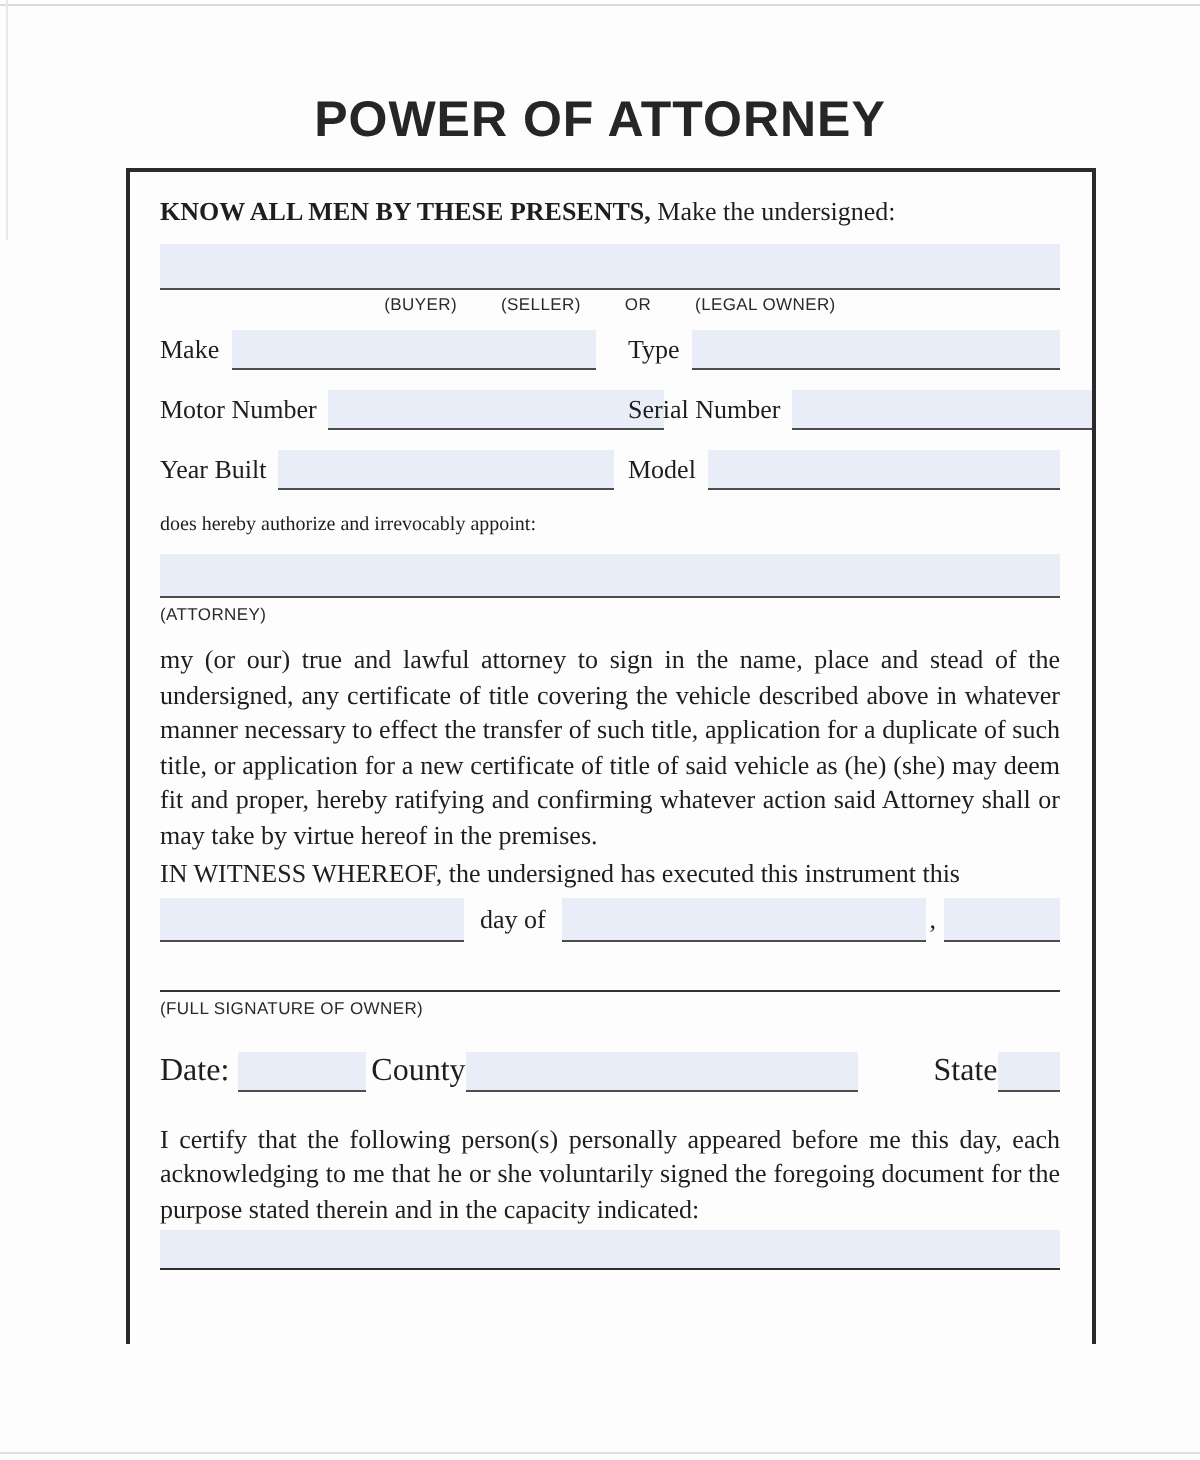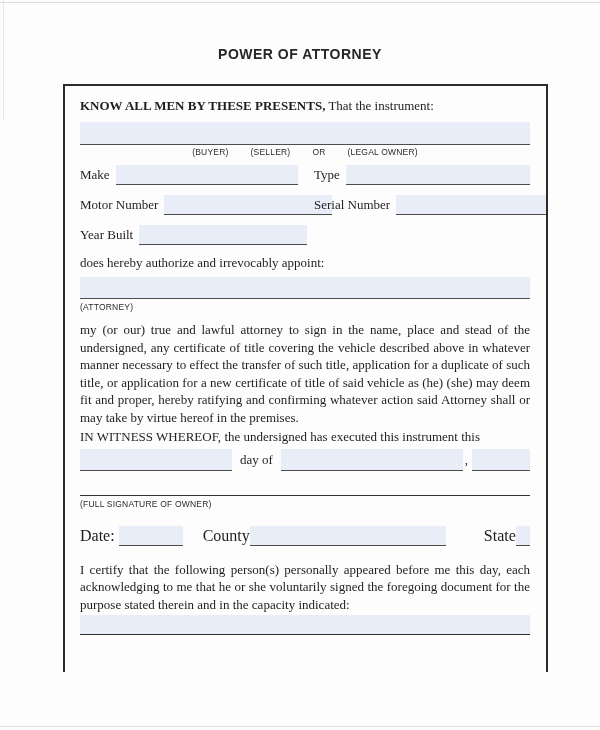--- a/index.html
+++ b/index.html
@@ -12,21 +12,21 @@
     overflow:hidden;
   }
   .scan-edge-top { position:absolute; top:2px; left:0; width:600px; height:1px; background:#dcdcdc; }
   .scan-edge-bottom { position:absolute; top:726px; left:0; width:600px; height:1px; background:#dfdfdf; }
   .scan-edge-left { position:absolute; top:0; left:3px; width:1px; height:120px; background:#e8e8e8; }
 
   .page-title {
     position:absolute; top:46px; left:0; width:600px;
     text-align:center;
     font-family:"Liberation Sans", sans-serif;
-    font-weight:bold; font-size:14px; letter-spacing:0.5px;
+    font-weight:bold; font-size:25px; letter-spacing:0.5px;
     color:#262626;
   }
 
   .form-box {
     position:absolute; top:84px; left:63px;
     width:485px; height:588px;
     border:2px solid #2b2b2b; border-bottom:none;
     padding:12px 16px 0 15px;
     overflow:hidden;
   }
@@ -61,21 +61,21 @@
   .vehicle-intro { margin-top:14px; font-size:13px; line-height:16px; }
 
   .vehicle-grid { margin-top:8px; }
   .vehicle-row { display:flex; gap:16px; margin-bottom:10px; }
   .vehicle-cell { display:flex; align-items:center; }
   .vehicle-cell.left { width:218px; flex:none; }
   .vehicle-cell.right { flex:1; }
   .vehicle-cell .lbl { font-size:13px; white-space:nowrap; margin-right:6px; line-height:20px; }
   .vehicle-cell .fld { flex:1; width:auto; }
 
-  .appoint-line { font-size:13px; line-height:16px; }
+  .appoint-line { font-size:10px; line-height:16px; }
   .attorney-field { margin-top:6px; }
   .attorney-field .fld { height:22px; }
 
   .body-par {
     margin-top:9px; font-size:13px; line-height:17.6px;
     text-align:justify;
   }
 
   .witness-line { margin-top:2px; font-size:13px; line-height:16px; }
   .witness-line b { font-weight:normal; }
@@ -86,42 +86,42 @@
   .dayof-label { font-size:13px; line-height:20px; margin:0 8px; white-space:nowrap; }
   .fld-month { flex:1; }
   .comma { font-size:13px; line-height:20px; margin:0 4px 0 2px; }
   .fld-year { width:58px; flex:none; }
 
   .sig-line { margin-top:24px; border-bottom:1.6px solid #333; height:0; }
 
   .date-row { display:flex; align-items:flex-end; margin-top:17px; }
   .date-row .lbl { font-size:16px; line-height:20px; white-space:nowrap; }
   .fld-date { width:64px; flex:none; margin-left:4px; }
-  .lbl-county { margin-left:20px; }
+  .lbl-county { margin-left:3px; }
   .fld-county { width:196px; flex:none; }
   .lbl-state { margin-left:38px; }
   .fld-state { flex:1; }
 
   .certify-par { margin-top:15px; font-size:13px; line-height:17.6px; text-align:justify; }
 
   .person-field { margin-top:2px; }
   .person-field .fld { border-bottom:1.6px solid #2e2e2e; }
 </style>
 </head>
 <body>
 
 <div class="scan-edge-top"></div>
 <div class="scan-edge-left"></div>
 <div class="scan-edge-bottom"></div>
 
 <h1 class="page-title">POWER OF ATTORNEY</h1>
 
 <div class="form-box">
 
-  <p class="lead"><b>KNOW ALL MEN BY THESE PRESENTS,</b><span> That the instrument:</span></p>
+  <p class="lead"><b>KNOW ALL MEN BY THESE PRESENTS,</b><span> Make the undersigned:</span></p>
 
   <div class="full-field">
     <input type="text" class="fld tall" value="" style="">
     <div class="caption-row">
       <span>(BUYER)</span>
       <span>(SELLER)</span>
       <span>OR</span>
       <span>(LEGAL OWNER)</span>
     </div>
   </div>
@@ -146,20 +146,24 @@
       <div class="vehicle-cell right">
         <span class="lbl">Serial Number</span>
         <input type="text" class="fld" value="" style="">
       </div>
     </div>
     <div class="vehicle-row">
       <div class="vehicle-cell left">
         <span class="lbl">Year Built</span>
         <input type="text" class="fld" value="" style="">
       </div>
+      <div class="vehicle-cell right">
+        <span class="lbl">Model</span>
+        <input type="text" class="fld" value="" style="">
+      </div>
     </div>
   </div>
 
   <p class="appoint-line">does hereby authorize and irrevocably appoint:</p>
 
   <div class="attorney-field">
     <input type="text" class="fld" value="" style="">
     <div class="caption-center">(ATTORNEY)</div>
   </div>
 

